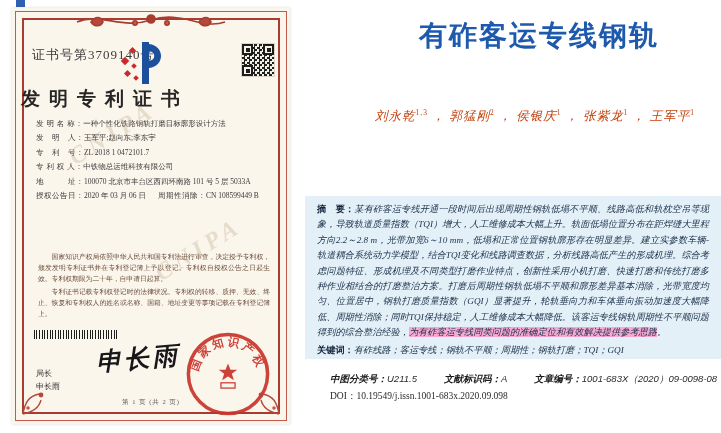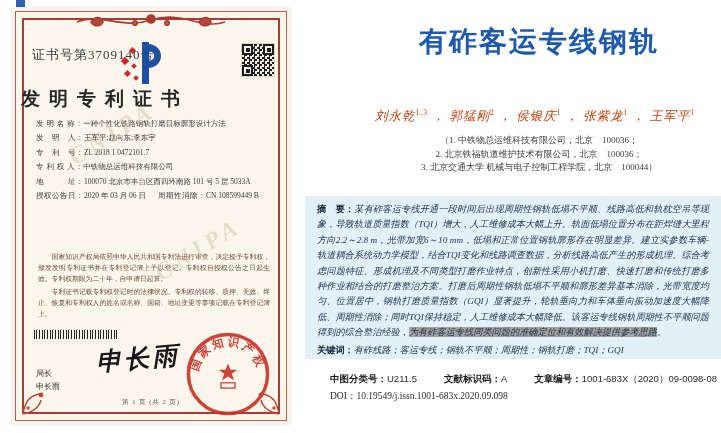--- a/index.html
+++ b/index.html
@@ -39,39 +39,39 @@
   .signature{position:absolute;left:84px;top:334px;font-size:25px;font-style:italic;font-weight:600;
       color:#17171a;transform:rotate(-5deg);letter-spacing:3px;white-space:nowrap;}
   .seal{position:absolute;left:172px;top:322px;width:88px;height:88px;opacity:.92;}
   .cert-footer{position:absolute;left:0;right:0;top:390px;text-align:center;font-size:6.5px;color:#5a5a5a;letter-spacing:1px;}
   .watermark{position:absolute;font-size:24px;font-weight:bold;font-style:italic;letter-spacing:5px;
       color:rgba(186,166,136,.32);transform:rotate(-32deg);pointer-events:none;}
   .wm1{left:52px;top:112px;} .wm2{left:138px;top:228px;}
   .blue-mark{position:absolute;left:16px;top:0;width:9px;height:7px;background:#2e5fb0;}
 
   
-  .paper-title{position:absolute;left:358px;top:24px;width:362px;text-align:center;
+  .paper-title{position:absolute;left:358px;top:18px;width:362px;text-align:center;
       font-family:"Liberation Sans","DejaVu Sans",sans-serif;font-weight:bold;
       font-size:28px;line-height:36px;color:#1d59ac;letter-spacing:2px;}
   .authors{position:absolute;left:358px;top:108px;width:362px;text-align:center;
       font-size:12.5px;color:#c2410c;font-style:italic;letter-spacing:1px;white-space:nowrap;}
   .authors sup{font-size:7.5px;font-style:normal;}
   .author-sep{padding:0 4px;}
   .affils{position:absolute;left:358px;top:134px;width:362px;text-align:center;
       font-size:9px;line-height:13.5px;color:#3c3c3c;}
   .abstract-box{position:absolute;left:305px;top:196px;width:392px;height:151px;
       background:#e3f0f8;padding:6px 12px 6px 12px;
       font-size:9.2px;line-height:15.4px;color:#20354d;text-align:justify;font-style:italic;}
   .abstract-box .blab{font-weight:bold;font-style:normal;color:#13233a;}
-  .hl{background:#a3a3a3;}
+  .hl{background:#f9a8d4;}
   .kw-line{margin-top:2px;}
   .meta-row{position:absolute;left:330px;top:373px;width:391px;white-space:nowrap;
       font-family:"Liberation Sans","DejaVu Sans",sans-serif;font-size:9.5px;color:#2a2a2a;}
   .meta-row .mlab{font-weight:bold;color:#1c1c1c;}
-  .meta-item{margin-right:27px;}
+  .meta-item{margin-right:27px;font-style:italic;}
   .doi-row{position:absolute;left:330px;top:390px;font-family:Liberation Serif, serif;
       font-size:9.5px;color:#2a2a2a;}
 </style>
 </head>
 <body>
 
 <div class="stage">
 
   <div class="blue-mark"></div>
 
@@ -188,25 +188,20 @@
   </div>
 
   <div class="paper-title">
     <div>有砟客运专线钢轨</div>
   </div>
 
   <div class="authors">
     <span><span>刘永乾</span><sup>1,3</sup></span><span class="author-sep">，</span><span><span>郭猛刚</span><sup>2</sup></span><span class="author-sep">，</span><span><span>侯银庆</span><sup>1</sup></span><span class="author-sep">，</span><span><span>张紫龙</span><sup>1</sup></span><span class="author-sep">，</span><span><span>王军平</span><sup>1</sup></span><span class="author-sep"></span>
   </div>
 
-  <div class="affils">
-    <div>（1. 中铁物总运维科技有限公司，北京　100036；</div>
-    <div>2. 北京铁福轨道维护技术有限公司，北京　100036；</div>
-    <div>3. 北京交通大学 机械与电子控制工程学院，北京　100044）</div>
-  </div>
 
   <div class="abstract-box">
     <span class="blab">摘　要：</span><span>某有砟客运专线开通一段时间后出现周期性钢轨低塌不平顺、线路高低和轨枕空吊等现象，导致轨道质量指数（TQI）增大，人工维修成本大幅上升。轨面低塌位置分布在距焊缝大里程方向2.2～2.8 m，光带加宽6～10 mm，低塌和正常位置钢轨廓形存在明显差异。建立实参数车辆-轨道耦合系统动力学模型，结合TQI变化和线路调查数据，分析线路高低产生的形成机理。综合考虑问题特征、形成机理及不同类型打磨作业特点，创新性采用小机打磨、快速打磨和传统打磨多种作业相结合的打磨整治方案。打磨后周期性钢轨低塌不平顺和廓形差异基本消除，光带宽度均匀、位置居中，钢轨打磨质量指数（GQI）显著提升，轮轨垂向力和车体垂向振动加速度大幅降低、周期性消除；同时TQI保持稳定，人工维修成本大幅降低。该客运专线钢轨周期性不平顺问题得到的综合整治经验，</span><span class="hl">为有砟客运专线同类问题的准确定位和有效解决提供参考思路</span><span>。</span>
     <div class="kw-line">
       <span class="blab">关键词：</span><span>有砟线路；客运专线；钢轨不平顺；周期性；钢轨打磨；TQI；GQI</span>
     </div>
   </div>
 
   <div class="meta-row">
     <span class="meta-item"><span class="mlab">中图分类号：</span><span>U211.5</span></span><span class="meta-item"><span class="mlab">文献标识码：</span><span>A</span></span><span class="meta-item"><span class="mlab">文章编号：</span><span>1001-683X（2020）09-0098-08</span></span>

